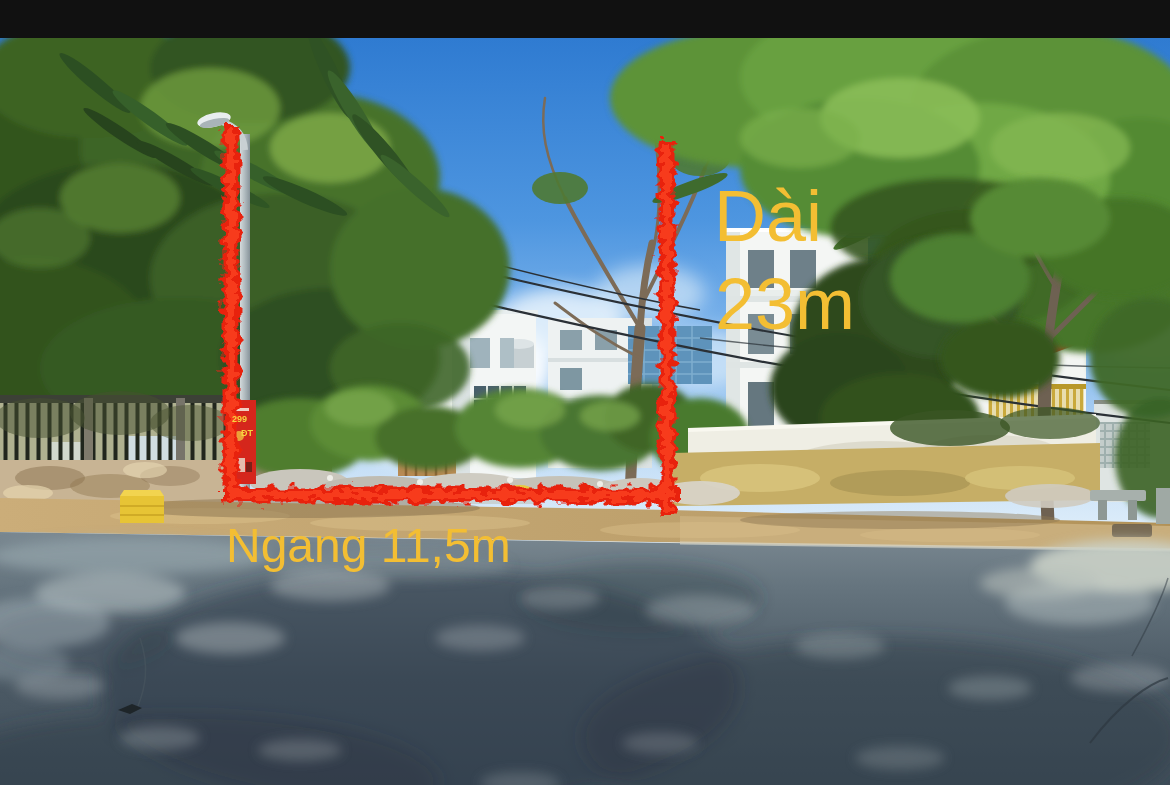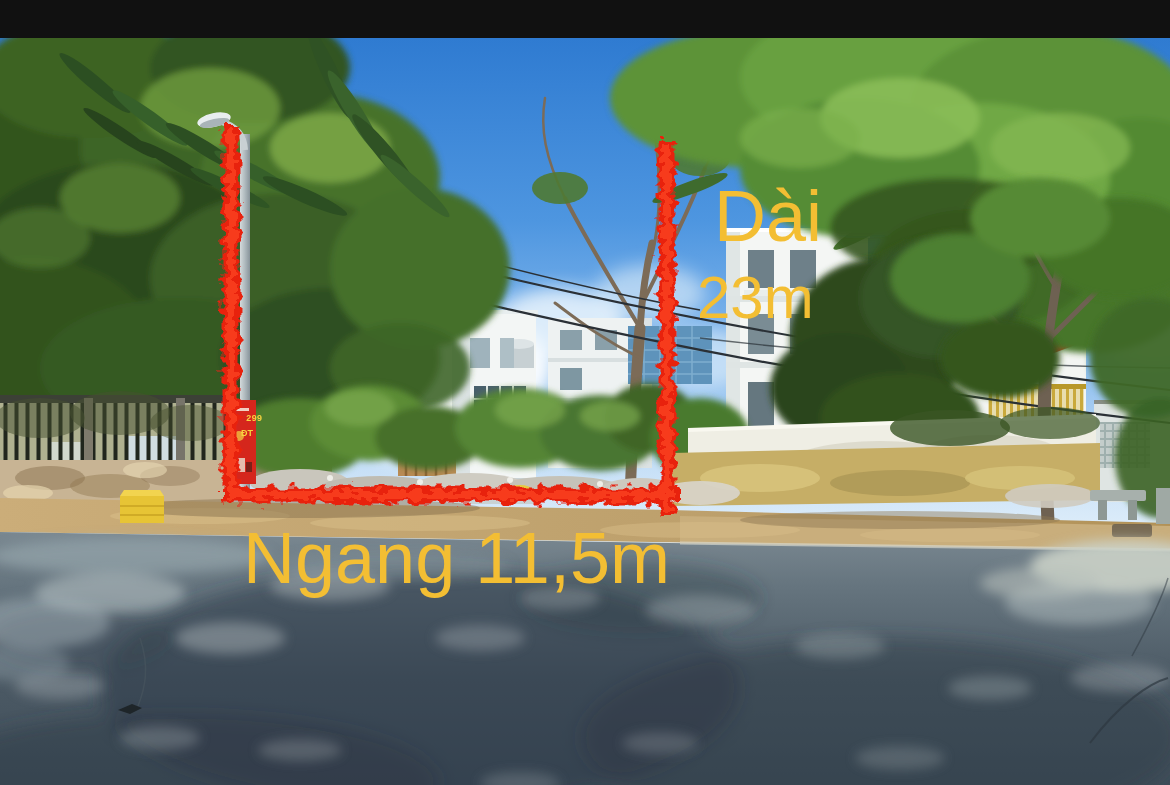--- a/index.html
+++ b/index.html
@@ -6,26 +6,26 @@
   .scene{
     position:relative;width:1170px;height:785px;overflow:hidden;
     font-family:"Liberation Sans",sans-serif;background:#4E96E0;margin-top:38px;
   }
   .scene svg{position:absolute;left:0;top:0;}
   .label{
     position:absolute;color:#F3BE33;font-weight:400;line-height:1;
     font-family:"Liberation Sans",sans-serif;white-space:nowrap;
   }
   .label-dai1{left:714px;top:142px;font-size:72px;}
-  .label-dai2{left:697px;top:230px;font-size:60px;}
-  .label-ngang{left:243px;top:484px;font-size:72px;}
+  .label-dai2{left:715px;top:230px;font-size:72px;}
+  .label-ngang{left:226px;top:484px;font-size:48px;}
   .poster-text{
     position:absolute;color:#F7D33F;font-size:9px;font-weight:700;line-height:1;
   }
-  .poster-line1{left:246px;top:377px;font-family:Liberation Mono, monospace;}
+  .poster-line1{left:232px;top:377px;}
   .poster-line2{left:241px;top:391px;}
 </style>
 </head>
 <body>
 
 <div class="scene">
 <svg width="1170" height="785" viewBox="0 0 1170 785">
   <defs>
     <linearGradient id="skyGrad" x1="0" y1="0" x2="0" y2="1">
       <stop offset="0" stop-color="#2F7BD1"></stop>

